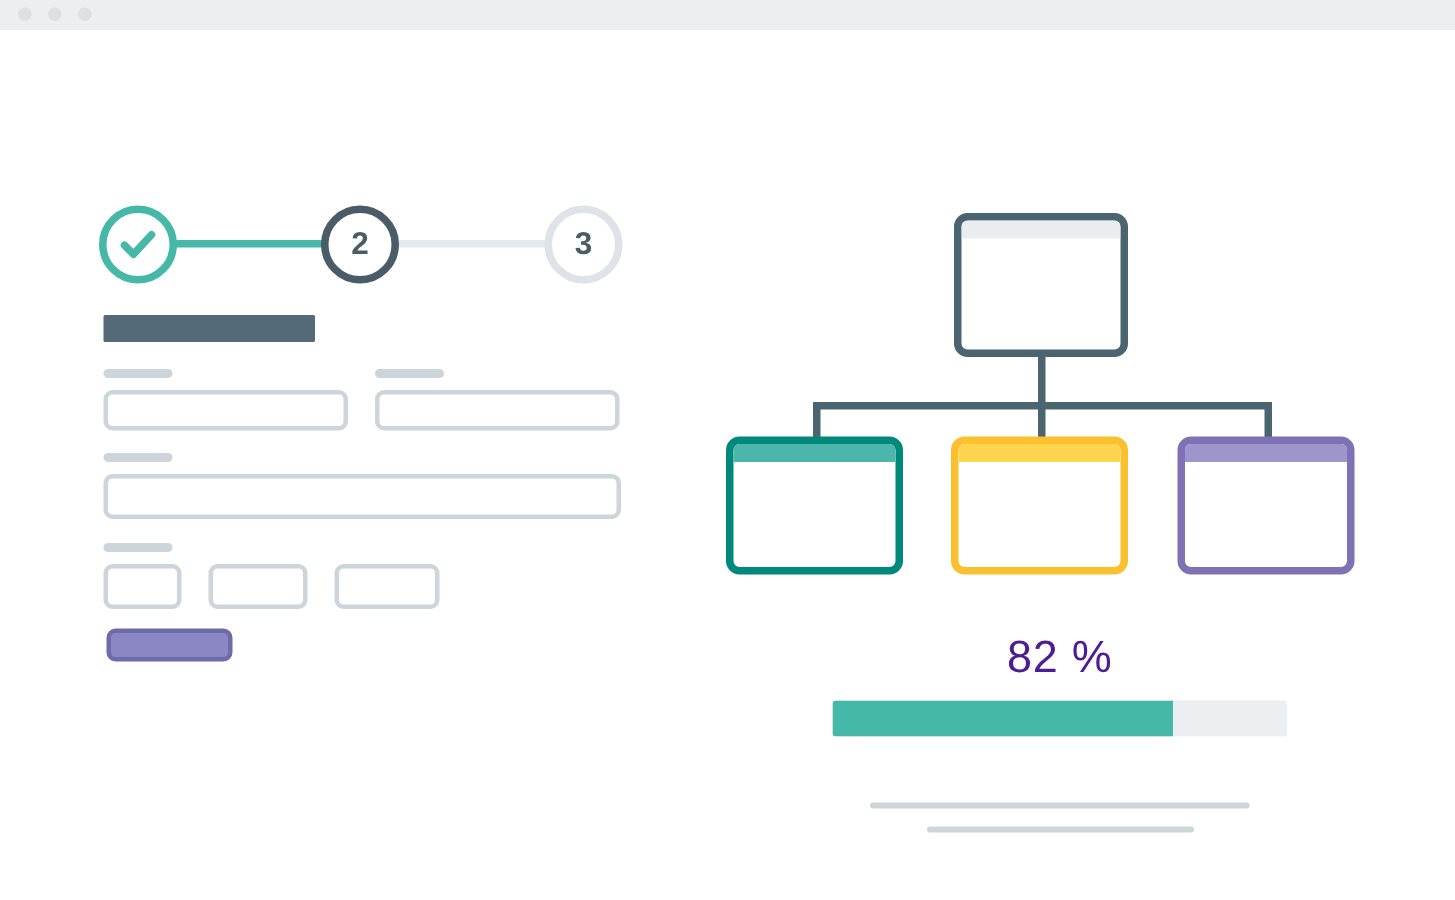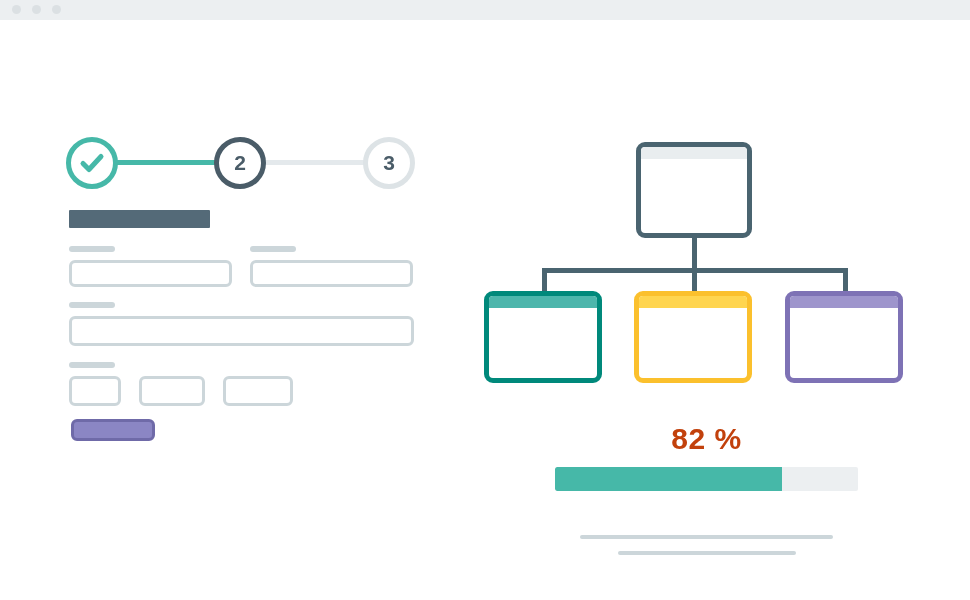--- a/index.html
+++ b/index.html
@@ -189,22 +189,22 @@
 
   
   .progress-block {
     position: absolute;
     left: 555px; top: 420px;
     width: 303px;
   }
   .progress-value {
     text-align: center;
     font-size: 30px;
-    font-weight: bold;
-    color: #c2410c;
+    font-weight: normal;
+    color: #4c1d95;
     letter-spacing: 0.5px;
     line-height: 38px;
   }
   .progress-track {
     margin-top: 9px;
     width: 303px; height: 24px;
     background: #eceff1;
     border-radius: 2px;
     overflow: hidden;
   }

